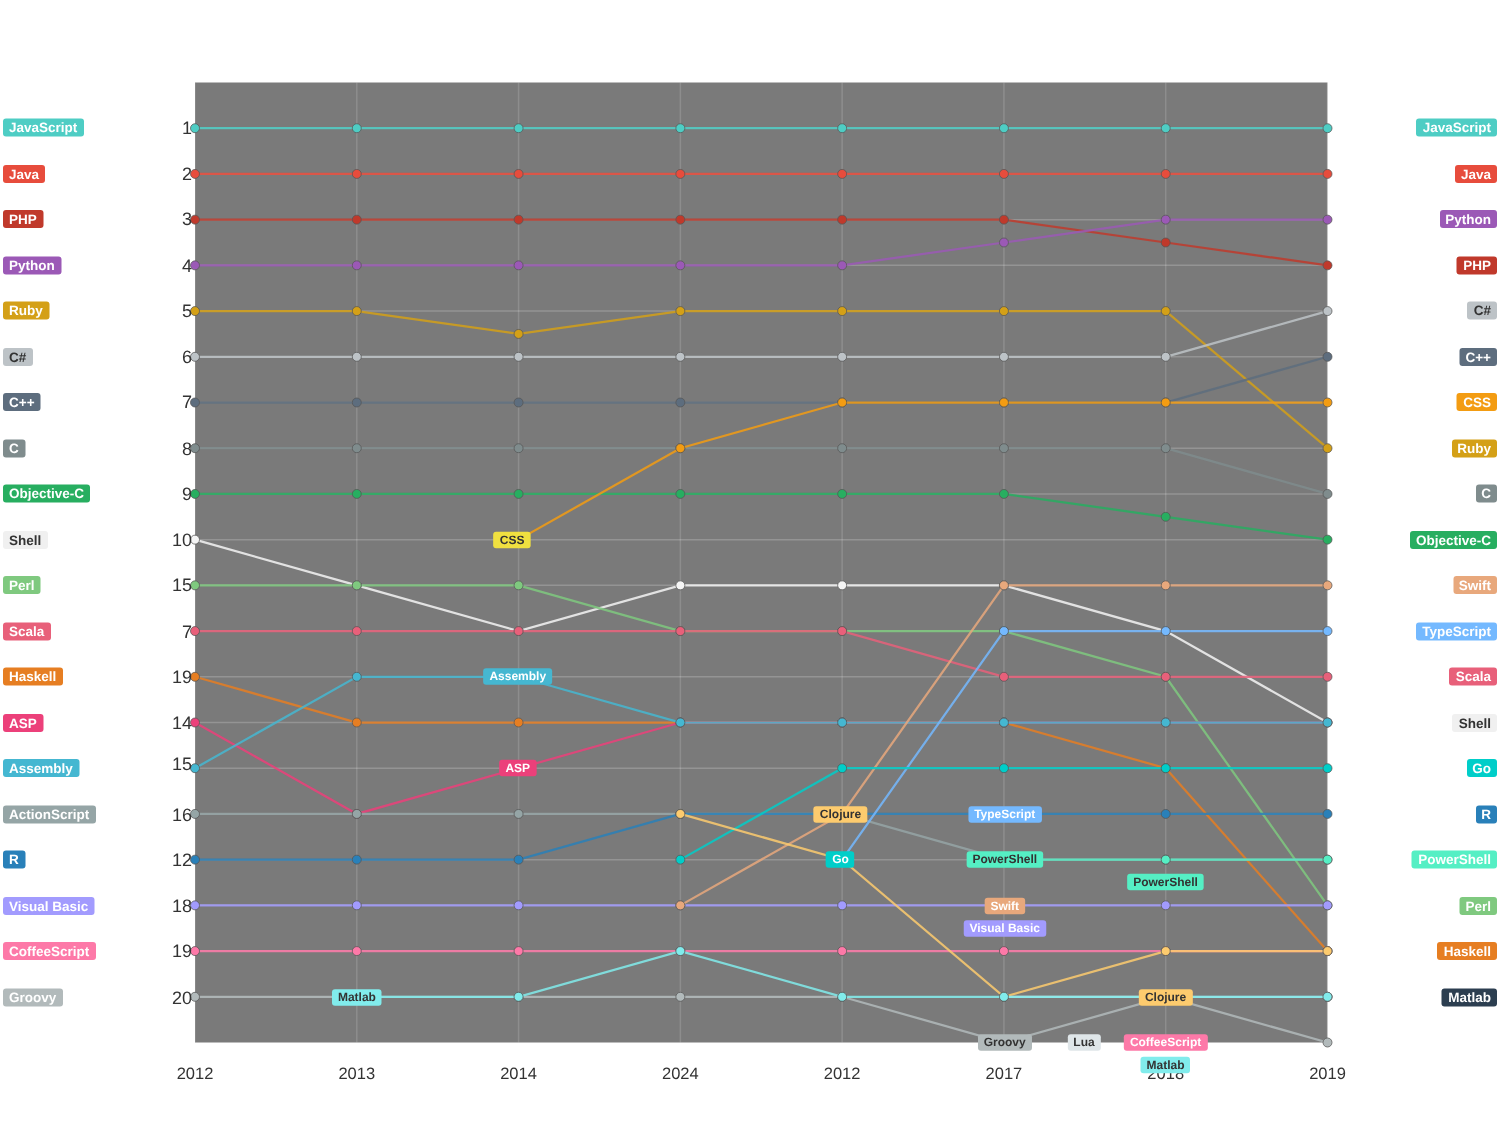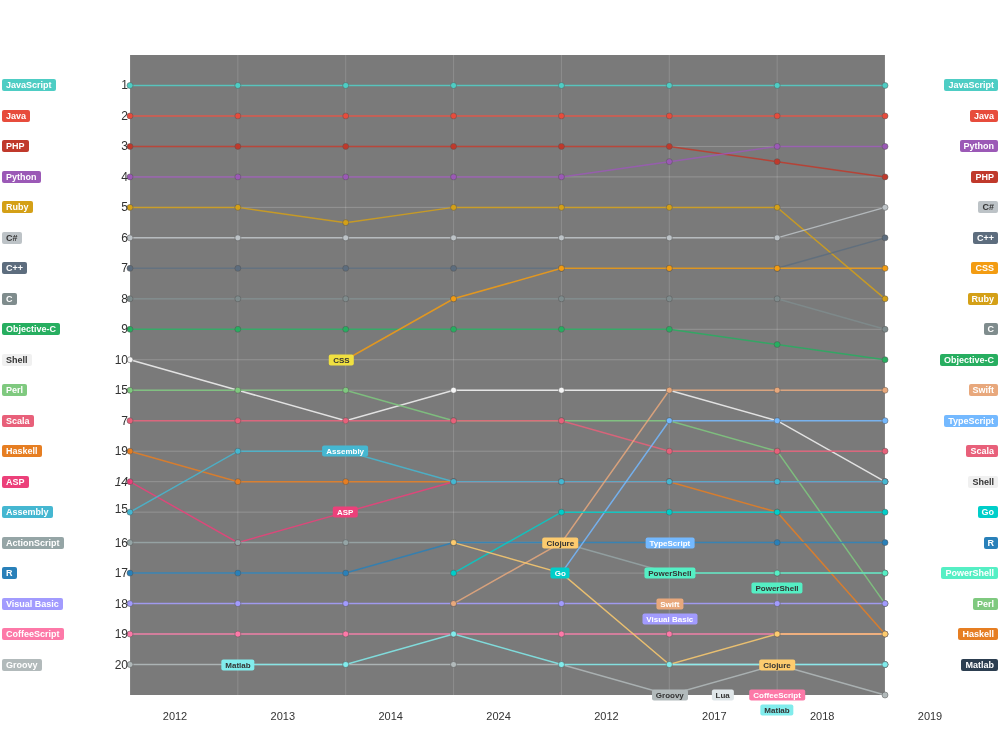--- a/index.html
+++ b/index.html
@@ -47,21 +47,20 @@
       width: 20px;
       transform: translateY(-50%);
     }
     
     .x-label {
       position: absolute;
       bottom: 30px;
       font-size: 11px;
       color: #333;
       transform: translateX(-50%);
-      margin-left: 45px;
     }
     
     .lang-label-left {
       position: absolute;
       left: 2px;
       font-size: 9px;
       font-weight: bold;
       color: #fff;
       padding: 1px 4px;
       border-radius: 2px;
@@ -383,24 +382,24 @@
     <div class="y-label" style="top: 176.905px;">4</div>
     <div class="y-label" style="top: 207.381px;">5</div>
     <div class="y-label" style="top: 237.857px;">6</div>
     <div class="y-label" style="top: 268.333px;">7</div>
     <div class="y-label" style="top: 298.81px;">8</div>
     <div class="y-label" style="top: 329.286px;">9</div>
     <div class="y-label" style="top: 359.762px;">10</div>
     <div class="y-label" style="top: 390.238px;">15</div>
     <div class="y-label" style="top: 420.714px;">7</div>
     <div class="y-label" style="top: 451.19px;">19</div>
-    <div class="y-label" style="top: 481.667px; font-style: italic;">14</div>
+    <div class="y-label" style="top: 481.667px;">14</div>
     <div class="y-label" style="top: 509px;">15</div>
     <div class="y-label" style="top: 542.619px;">16</div>
-    <div class="y-label" style="top: 573.095px;">17</div>
+    <div class="y-label" style="top: 573.095px;">12</div>
     <div class="y-label" style="top: 603.571px;">18</div>
     <div class="y-label" style="top: 634.048px;">19</div>
     <div class="y-label" style="top: 664.524px;">20</div>
     <div class="x-label" style="left: 130px; bottom: 28px;">2012</div>
     <div class="x-label" style="left: 237.857px; bottom: 28px;">2013</div>
     <div class="x-label" style="left: 345.714px; bottom: 28px;">2014</div>
     <div class="x-label" style="left: 453.571px; bottom: 28px;">2024</div>
     <div class="x-label" style="left: 561.429px; bottom: 28px;">2012</div>
     <div class="x-label" style="left: 669.286px; bottom: 28px;">2017</div>
     <div class="x-label" style="left: 777.143px; bottom: 28px;">2018</div>

